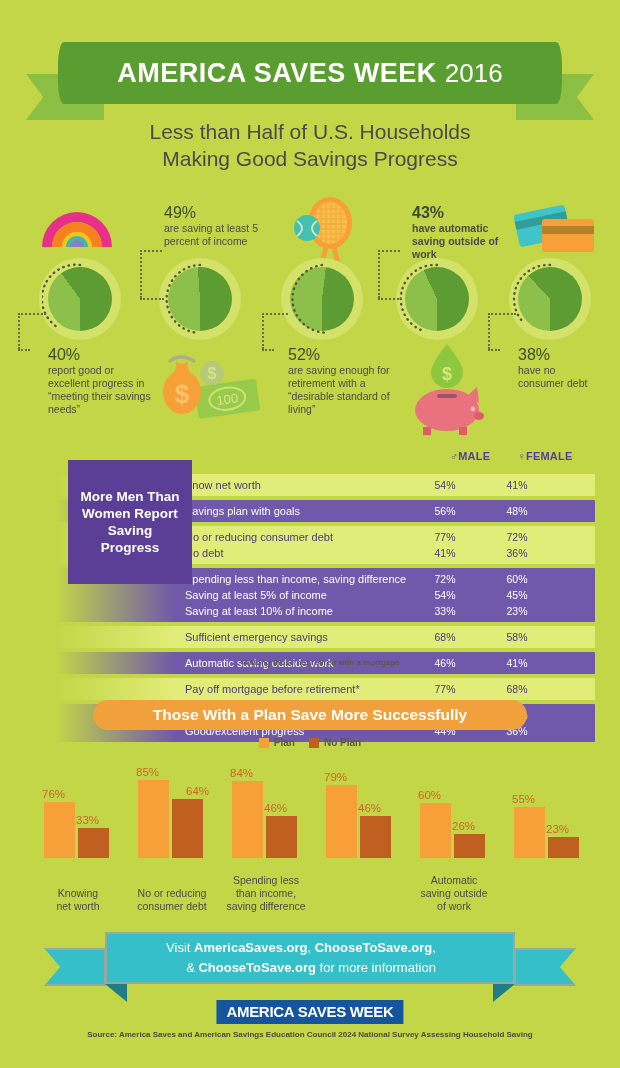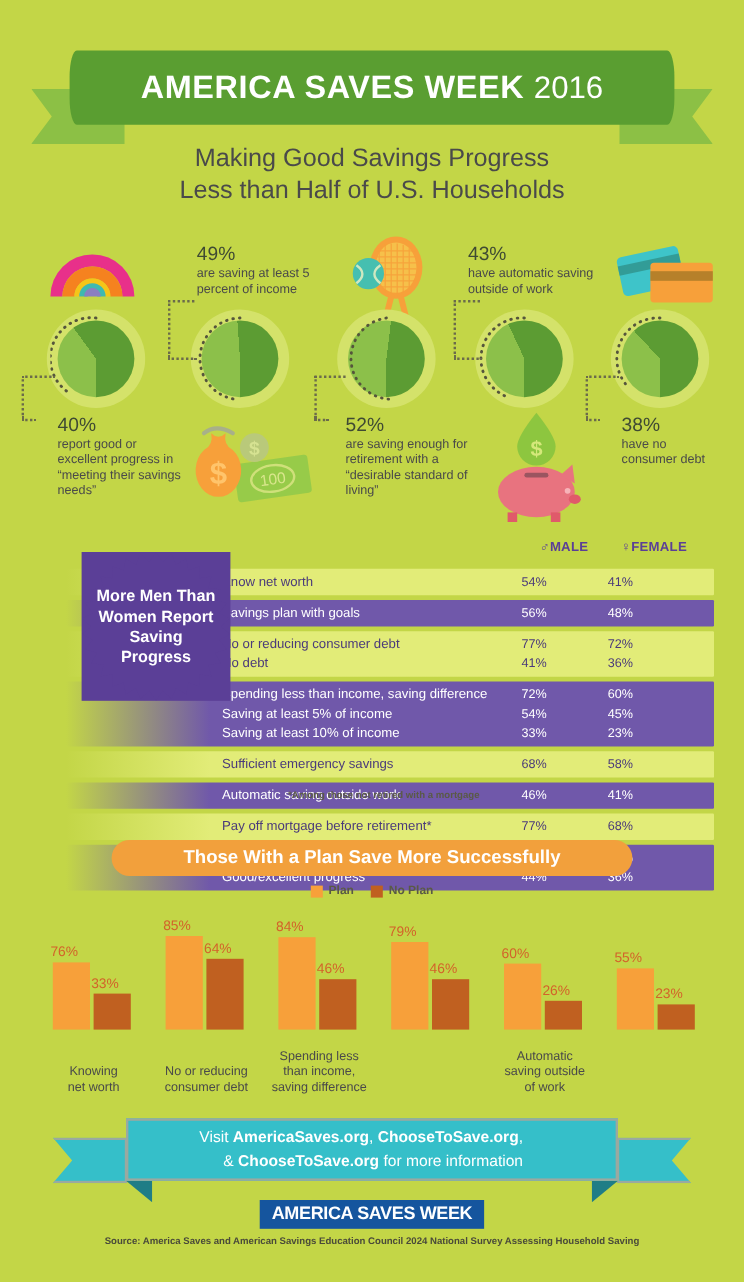--- a/index.html
+++ b/index.html
@@ -152,22 +152,22 @@
     <div class="ribbon-tail right"></div>
     <div class="ribbon-fold left"></div>
     <div class="ribbon-fold right"></div>
     <div class="ribbon-main">
       <span class="t1">AMERICA SAVES WEEK</span>
       <span class="t2">2016</span>
     </div>
   </div>
 
   <div class="subtitle">
+    <div>Less than Half of U.S. Households</div>
     <div>Making Good Savings Progress</div>
-    <div>Less than Half of U.S. Households</div>
   </div>
 
   <div class="pies">
 
     <svg class="deco" style="left:36px; top:6px;" width="82" height="48" viewBox="0 0 82 48">
       <path d="M6 46 A35 35 0 0 1 76 46 L66 46 A25 25 0 0 0 16 46 Z" fill="#e8308a"></path>
       <path d="M16 46 A25 25 0 0 1 66 46 L56 46 A15 15 0 0 0 26 46 Z" fill="#f5821f"></path>
       <path d="M26 46 A15 15 0 0 1 56 46 L48 46 A7 7 0 0 0 34 46 Z" fill="#f5c518"></path>
       <path d="M30 46 A11 11 0 0 1 52 46 L45 46 A4 4 0 0 0 37 46 Z" fill="#3fb9b0"></path>
       <path d="M34 46 A7 7 0 0 1 48 46 Z" fill="#8a7fc0"></path>
@@ -277,21 +277,21 @@
       <div class="disc" style="background: conic-gradient(from 180deg, #8cc04a 0deg 155deg, #5c9c33 155deg 360deg);"></div>
       <svg class="dots" viewBox="0 0 76 76">
         <path d="M38 4 A34 34 0 0 0 22 69" fill="none" stroke="#55553c" stroke-width="2.4" stroke-linecap="round" stroke-dasharray="0.5 5"></path>
       </svg>
     </div>
     <div class="leader" style="left:378px; top:55px;">
       <div class="leader-line h" style="left:0; top:0; width:22px;"></div>
       <div class="leader-line" style="left:0; top:0; height:48px;"></div>
       <div class="leader-line h" style="left:0; top:48px; width:24px;"></div>
     </div>
-    <div class="callout" style="left:390px; top:8px; width:112px;">
+    <div class="callout" style="left:412px; top:8px; width:112px;font-weight:bold;">
       <div class="pct">43%</div>
       <div class="desc">have automatic saving outside of work</div>
     </div>
 
     <div class="pie" style="left:518px; top:72px;">
       <div class="halo"></div>
       <div class="disc" style="background: conic-gradient(from 180deg, #8cc04a 0deg 137deg, #5c9c33 137deg 360deg);"></div>
       <svg class="dots" viewBox="0 0 76 76">
         <path d="M38 4 A34 34 0 0 0 12 62" fill="none" stroke="#55553c" stroke-width="2.4" stroke-linecap="round" stroke-dasharray="0.5 5"></path>
       </svg>
@@ -394,21 +394,21 @@
           <div class="glabel">
             <div>Knowing</div>
             <div>net worth</div>
           </div>
         </div>
         <div class="grp" style="left: 124px;">
           <div class="plot">
             <div class="bar p" style="height: 78px; background: rgb(247, 160, 58);"></div>
             <div class="bval" style="bottom: 80px; left: 12px;">85%</div>
             <div class="bar n" style="height: 59px; background: rgb(192, 96, 32);"></div>
-            <div class="bval" style="bottom: 61px; left: 34px; padding-left: 12px;">64%</div>
+            <div class="bval" style="bottom: 61px; left: 50px; padding-left: 12px;">64%</div>
           </div>
           <div class="glabel">
             <div>No or reducing</div>
             <div>consumer debt</div>
           </div>
         </div>
         <div class="grp" style="left: 218px;">
           <div class="plot">
             <div class="bar p" style="height: 77px; background: rgb(247, 160, 58);"></div>
             <div class="bval" style="bottom: 79px; left: 12px;">84%</div>

